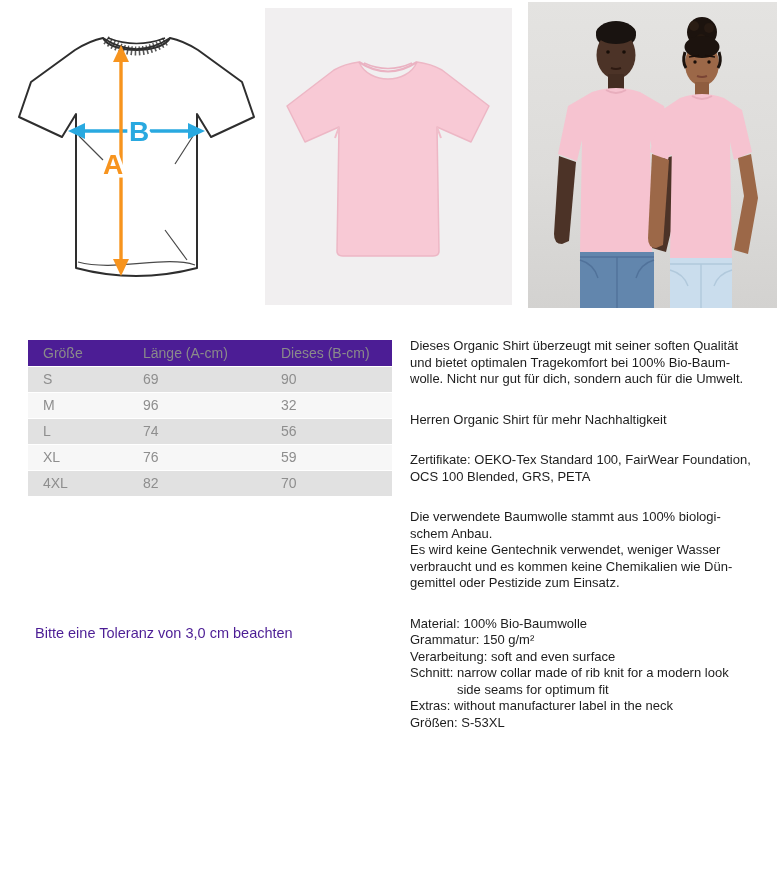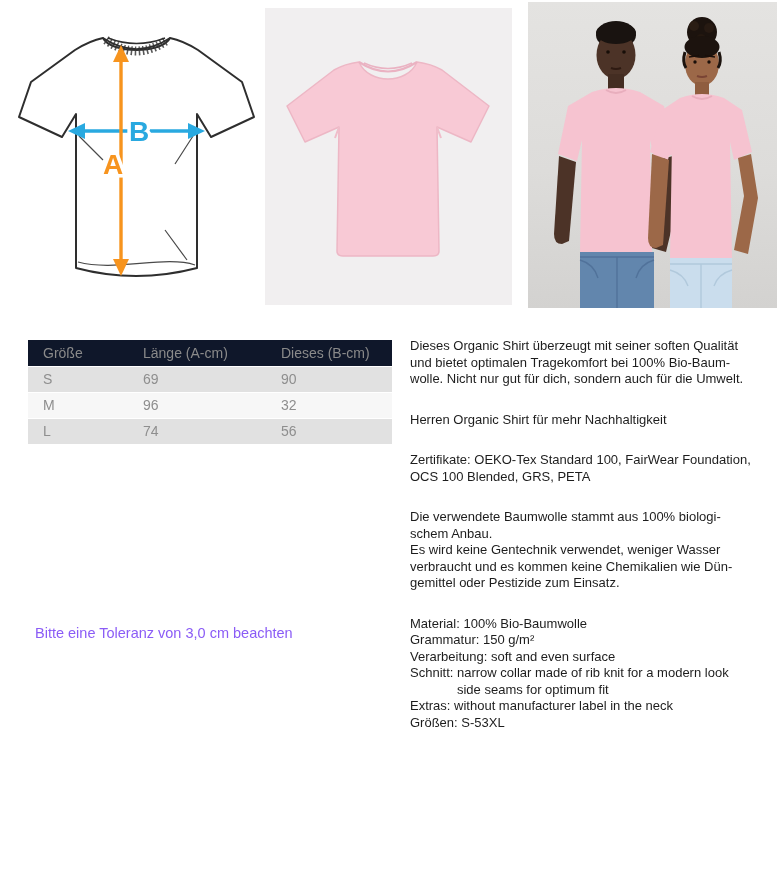--- a/index.html
+++ b/index.html
@@ -52,27 +52,27 @@
   .size-table col.c3 { width: 126px; }
   .size-table th, .size-table td {
     height: 26px;
     padding: 0 0 0 15px;
     text-align: left;
     font-weight: normal;
     border-bottom: 1px solid #ffffff;
     box-sizing: border-box;
     vertical-align: middle;
   }
-  .size-table thead th { background: #0f172a; color: #8a8a8a; }
+  .size-table thead th { background: #4c1d95; color: #8a8a8a; }
   .size-table tbody tr:nth-child(odd) td { background: #e1e1e1; }
   .size-table tbody tr:nth-child(even) td { background: #f7f7f7; }
 
   .tolerance-note {
     position: absolute; left: 35px; top: 625px;
-    font-size: 14.5px; color: #8b5cf6;
+    font-size: 14.5px; color: #4c1d95;
   }
 
   
   .description {
     position: absolute; left: 410px; top: 338px;
     width: 370px;
     font-size: 13px;
     line-height: 16.5px;
     color: #1d1d1d;
   }
@@ -190,20 +190,30 @@
       <tr>
         <td>M</td>
         <td>96</td>
         <td>32</td>
       </tr>
       <tr>
         <td>L</td>
         <td>74</td>
         <td>56</td>
       </tr>
+      <tr>
+        <td>XL</td>
+        <td>76</td>
+        <td>59</td>
+      </tr>
+      <tr>
+        <td>4XL</td>
+        <td>82</td>
+        <td>70</td>
+      </tr>
     </tbody>
   </table>
 
   <div class="tolerance-note">Bitte eine Toleranz von 3,0 cm beachten</div>
 
   <div class="description">
     <p>Dieses Organic Shirt überzeugt mit seiner soften Qualität
 und bietet optimalen Tragekomfort bei 100% Bio-Baum-
 wolle. Nicht nur gut für dich, sondern auch für die Umwelt.</p>
     <p>Herren Organic Shirt für mehr Nachhaltigkeit</p>

